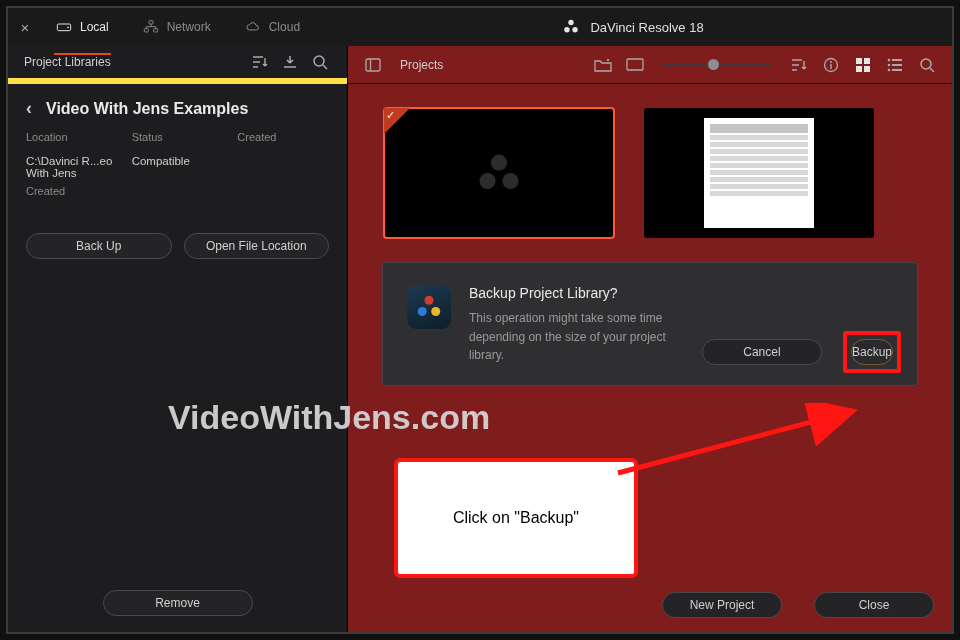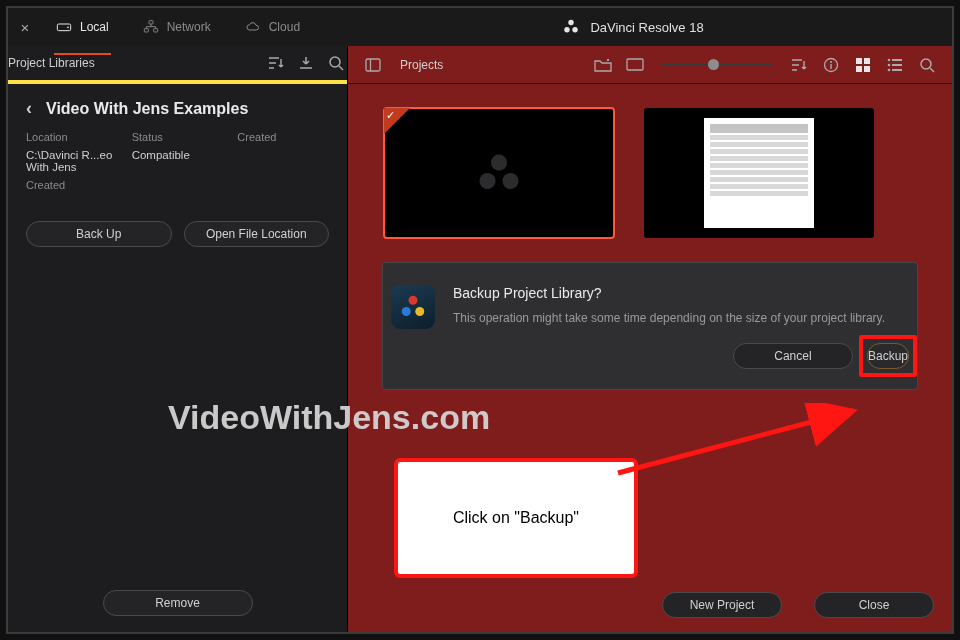--- a/index.html
+++ b/index.html
@@ -17,30 +17,30 @@
   .tab.active{color:#e6e6e6}
   .tab.active::after{content:"";position:absolute;left:10px;right:10px;bottom:0;height:2px;background:var(--accent)}
   .tab .ic{width:16px;height:14px;display:inline-block}
   .title-center{flex:1;display:flex;align-items:center;justify-content:center;gap:10px;color:#e0e0e0;font-size:13px}
   .dv-logo{width:18px;height:18px}
   
   .main{flex:1;display:flex;min-height:0}
   .left{width:340px;background:#1d1d1f;border-right:1px solid #000;display:flex;flex-direction:column}
   .right{flex:1;background:#7f1d1d;display:flex;flex-direction:column;position:relative}
   
-  .left-hdr{height:38px;display:flex;align-items:center;padding:0 0;gap:8px;border-bottom:4px solid #fde047;color:#cfcfcf}
+  .left-hdr{height:38px;display:flex;align-items:center;padding:0 16px;gap:8px;border-bottom:6px solid #fde047;color:#cfcfcf}
   .left-hdr .lbl{flex:1;font-size:12px}
   .iconbtn{width:22px;height:22px;display:flex;align-items:center;justify-content:center;color:#aaa}
   
   .lib-title{display:flex;align-items:center;gap:10px;padding:14px 14px 8px;color:#eaeaea;font-size:16px;font-weight:600}
   .chev{font-size:18px;color:#ccc;width:14px;text-align:center}
   
   .meta{display:grid;grid-template-columns:1fr 1fr 1fr;gap:6px 14px;padding:4px 18px 14px}
   .meta .k{color:#8b8b8b;font-size:11px}
-  .meta .v{color:#cfcfcf;font-size:11.5px;margin-top:6px}
+  .meta .v{color:#cfcfcf;font-size:11.5px;margin-top:12px}
   
   .pillrow{display:flex;gap:12px;padding:10px 18px 16px}
   .pill{flex:1;height:26px;border:1px solid #4a4a4d;border-radius:14px;background:#242427;color:#d0d0d0;display:flex;align-items:center;justify-content:center;font-size:12px;cursor:pointer}
   .left-footer{margin-top:auto;padding:16px;display:flex;justify-content:center}
   .left-footer .pill{flex:0 0 150px}
   
   .right-hdr{height:38px;display:flex;align-items:center;padding:0 14px;gap:10px;border-bottom:1px solid #0c0c0c;color:#cfcfcf}
   .right-hdr .lbl{flex:1;font-size:12px;margin-left:6px}
   .slider{width:110px;height:3px;background:#3a3a3d;border-radius:2px;position:relative;margin:0 6px}
   .slider::after{content:"";position:absolute;left:42%;top:-4px;width:11px;height:11px;border-radius:50%;background:#8d8d90}
@@ -48,27 +48,27 @@
   .thumbs{display:flex;gap:30px;padding:24px 36px}
   .thumb{width:230px;height:130px;background:#000;border-radius:3px;display:flex;align-items:center;justify-content:center;position:relative}
   .thumb.sel{outline:2px solid var(--highlight);outline-offset:-1px}
   .thumb .tick{position:absolute;top:0;left:0;width:0;height:0;border-top:26px solid #c23b1f;border-right:26px solid transparent}
   .thumb .tick::after{content:"✓";position:absolute;top:-25px;left:2px;color:#fff;font-size:11px}
   .dv-big{width:46px;height:46px;opacity:.6}
   .doc-preview{width:110px;height:110px;background:#fff;display:flex;flex-direction:column;gap:2px;padding:6px}
   .doc-preview .row{height:5px;background:#d8d8d8}
   .doc-preview .row.h{height:9px;background:#c4c4c4}
   
-  .dialog{margin:0 34px;background:#2f2f32;border:1px solid #454548;border-radius:4px;padding:22px 8px 20px;display:flex;flex-direction:column;gap:14px}
+  .dialog{margin:0 34px;background:#2f2f32;border:1px solid #454548;border-radius:4px;padding:22px 24px 20px;display:flex;gap:14px}
   .dlg-top{display:flex;gap:18px}
   .dlg-icon{width:44px;height:44px;border-radius:9px;background:linear-gradient(160deg,#1b3a52,#0e1e2b);display:flex;align-items:center;justify-content:center;flex:0 0 44px}
   .dlg-body{flex:1}
   .dlg-title{color:#eaeaea;font-size:14px;margin-bottom:8px}
   .dlg-msg{color:#9a9a9a;font-size:12px;line-height:1.55}
-  .dlg-btns{display:flex;gap:14px;justify-content:flex-end;align-items:center}
+  .dlg-btns{display:flex;gap:29px;justify-content:flex-end;align-items:flex-end}
   .dlg-btns .pill{flex:0 0 120px}
   .dlg-btns .primary{border-color:#7a5a2b;background:#2a2a2d}
   .red-box{position:absolute;border:4px solid #ff1512;border-radius:2px;pointer-events:none}
   
   .watermark{position:absolute;left:160px;top:390px;color:#d8d8d8;font-size:34px;font-weight:700;opacity:.92;pointer-events:none;font-family:Arial,sans-serif}
   
   .callout{position:absolute;left:386px;top:450px;width:244px;height:120px;background:#fff;border:4px solid #ff1512;border-radius:6px;display:flex;align-items:center;justify-content:center;color:#000;font-size:16px;pointer-events:none}
   .arrow-svg{position:absolute;left:590px;top:395px;width:290px;height:80px;pointer-events:none}
   
   .right-footer{margin-top:auto;padding:14px 18px;display:flex;gap:32px;justify-content:flex-end}

